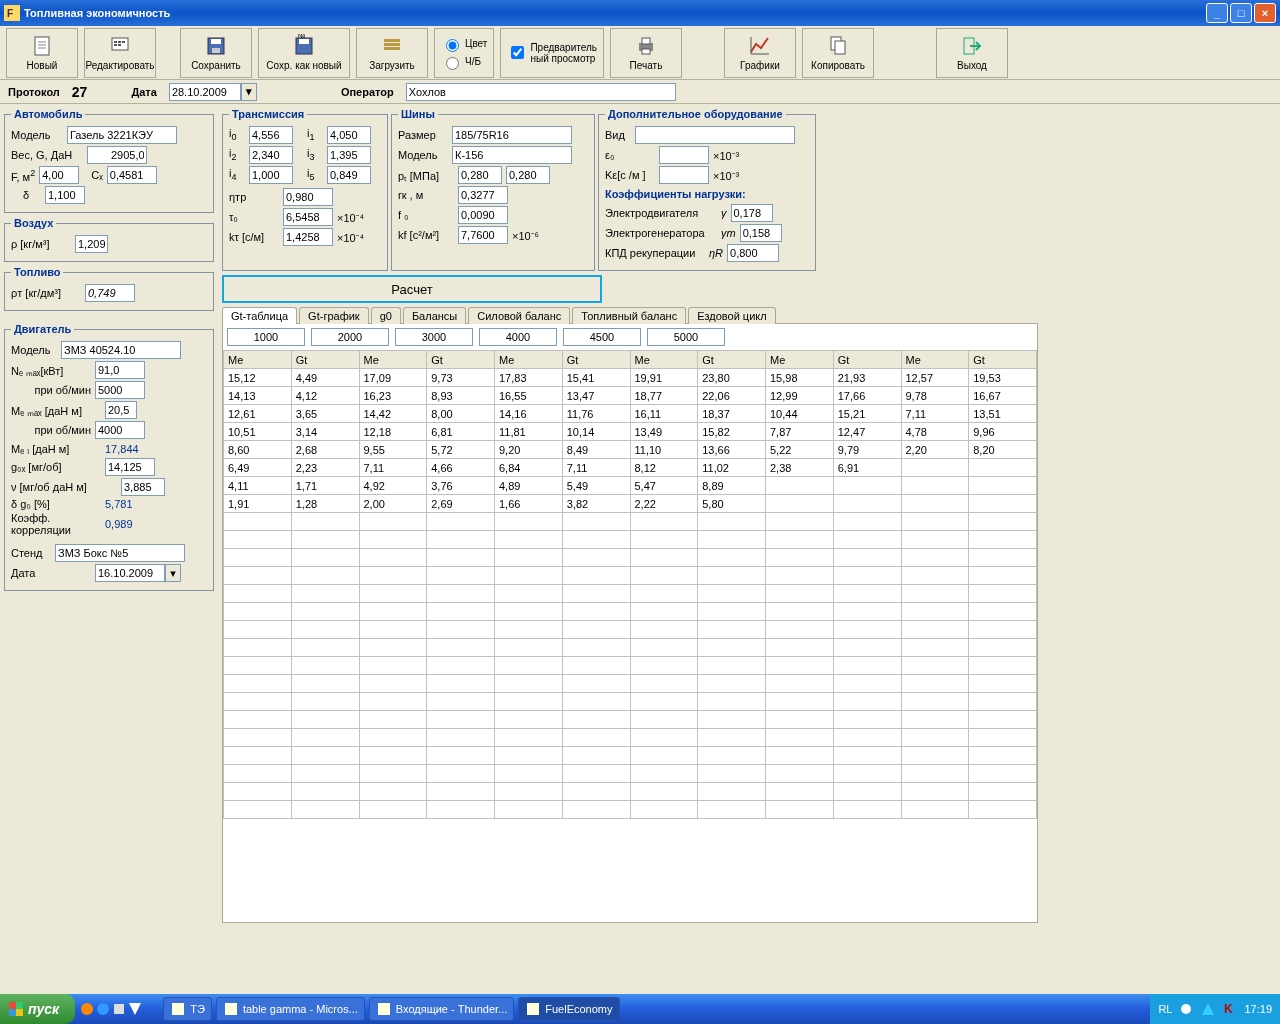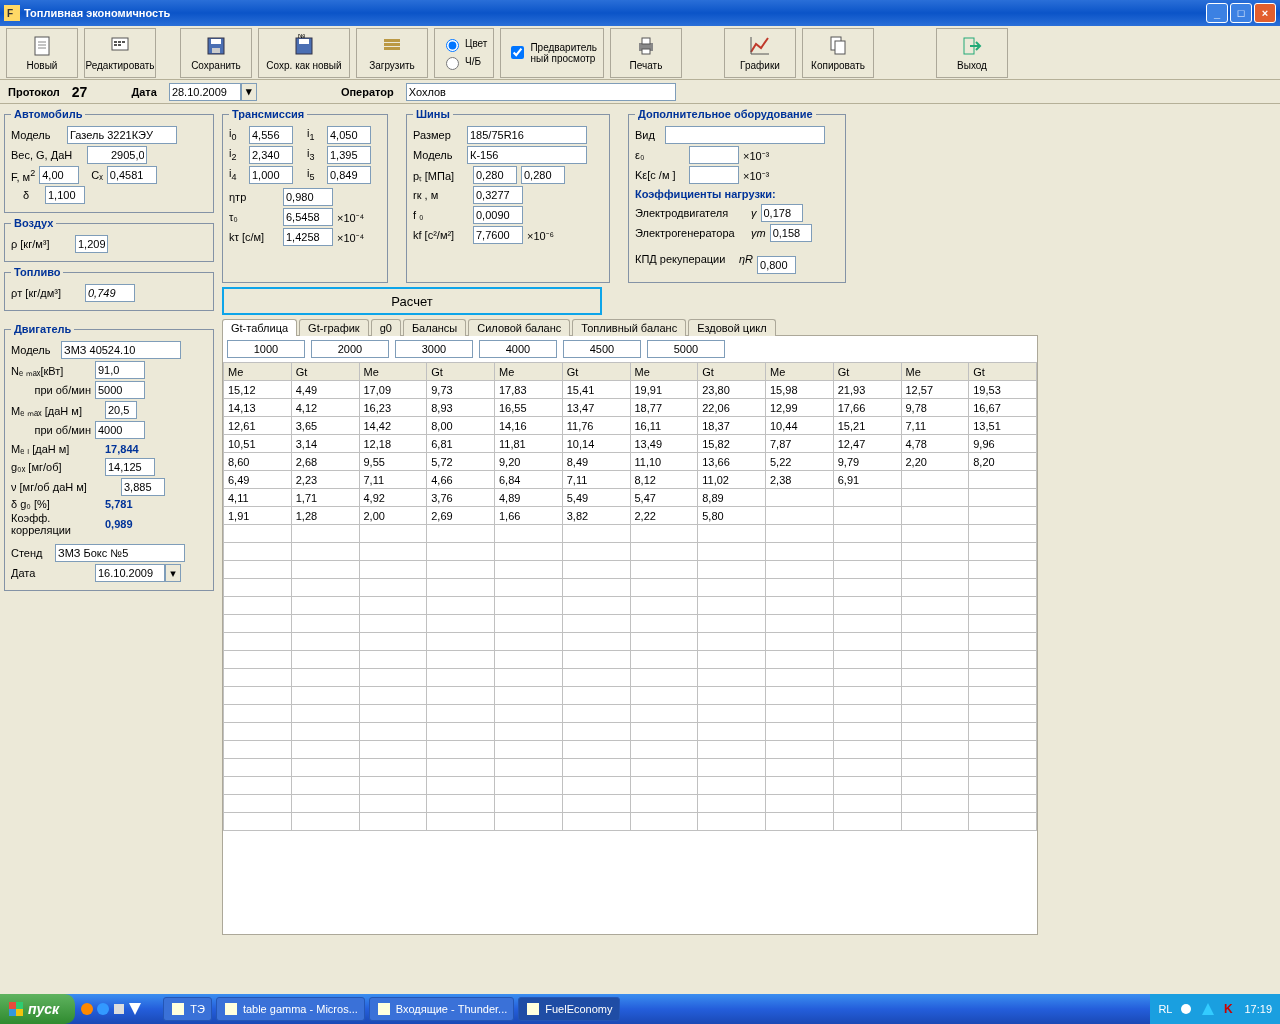--- a/index.html
+++ b/index.html
@@ -81,21 +81,21 @@
   }
   fieldset.group > legend {
     color:#003399;font-weight:bold;padding:0 3px;font-size:11px;
   }
   .row {display:flex;align-items:center;gap:4px;margin:2px 0;}
   .row label, .lab { white-space:nowrap; }
   .row input, .val-input {
     border:1px solid #7f9db9;background:#fff;height:18px;
     font-size:11px;font-family:inherit;padding:0 2px;
   }
-  .static-val { color:#003399; font-weight:bold; }
+  .static-val { color:#003399; font-weight:normal; }
   .btn-calc {
     height:28px;border:2px solid #0ea5e9;background:#ece9d8;
     font-size:13px;font-family:inherit;cursor:pointer;
   }
   
   .tabs { display:flex; gap:2px; }
   .tab {
     border:1px solid #aca899;border-bottom:none;
     background:#ece9d8;
     padding:2px 8px;font-size:11px;cursor:pointer;
@@ -130,21 +130,21 @@
     border-radius:0 10px 10px 0;cursor:pointer;
   }
   .task-item{
     height:24px;margin:0 2px;padding:0 6px;
     background:#3a71d8;border:1px solid #2456b5;border-radius:3px;
     display:flex;align-items:center;gap:4px;max-width:160px;cursor:pointer;
   }
   .task-item.active{background:#1f4da5;}
   .tray{margin-left:auto;background:#1a9fe0;height:30px;display:flex;align-items:center;padding:0 8px;gap:6px;}
   .icon16{width:16px;height:16px;display:inline-block;}
-  .topgrid{display:flex;gap:18px;}
+  .topgrid{display:flex;gap:3px;}
   sub{font-size:9px;}
   sup{font-size:9px;}
 </style>
 </head>
 <body>
 
 <div class="titlebar">
   <span class="app-icon">
     <svg viewBox="0 0 16 16">
         <rect width="16" height="16" fill="#ffd966"></rect>
@@ -466,21 +466,21 @@
             <input style="width: 42px;" value="0,178">
           </div>
         <div class="row">
             <label style="width:112px">Электрогенератора</label>
             <span style="font-style:italic">γт</span>
             <input style="width: 42px;" value="0,158">
           </div>
         <div class="row">
             <label style="width:100px">КПД рекуперации</label>
             <span style="font-style:italic">ηR</span>
-            <input style="width: 39px; margin-top: 12px;" value="0,800">
+            <input style="width: 52px;" value="0,800">
           </div>
       </fieldset>
     </div>
 
     <button class="btn-calc" style="width:380px;margin-left:0">Расчет</button>
 
     <div>
       <div class="tabs" id="tabs-container">
           <div class="tab active">Gt-таблица</div>
           <div class="tab">Gt-график</div>

